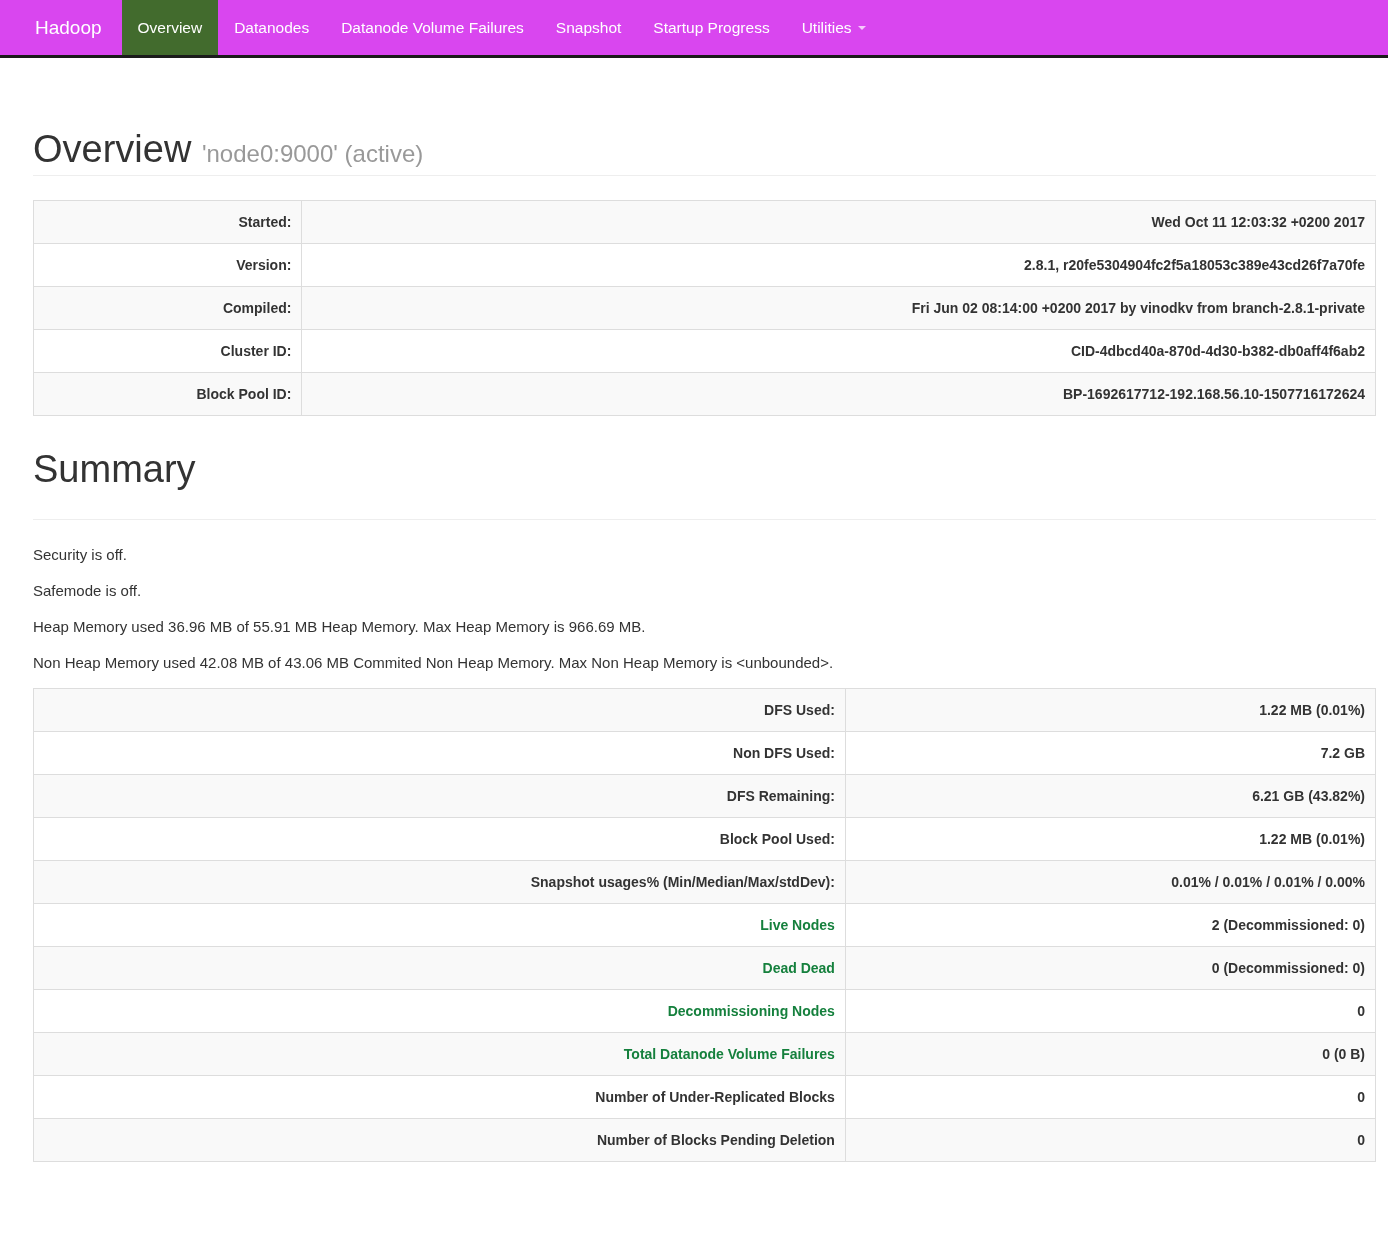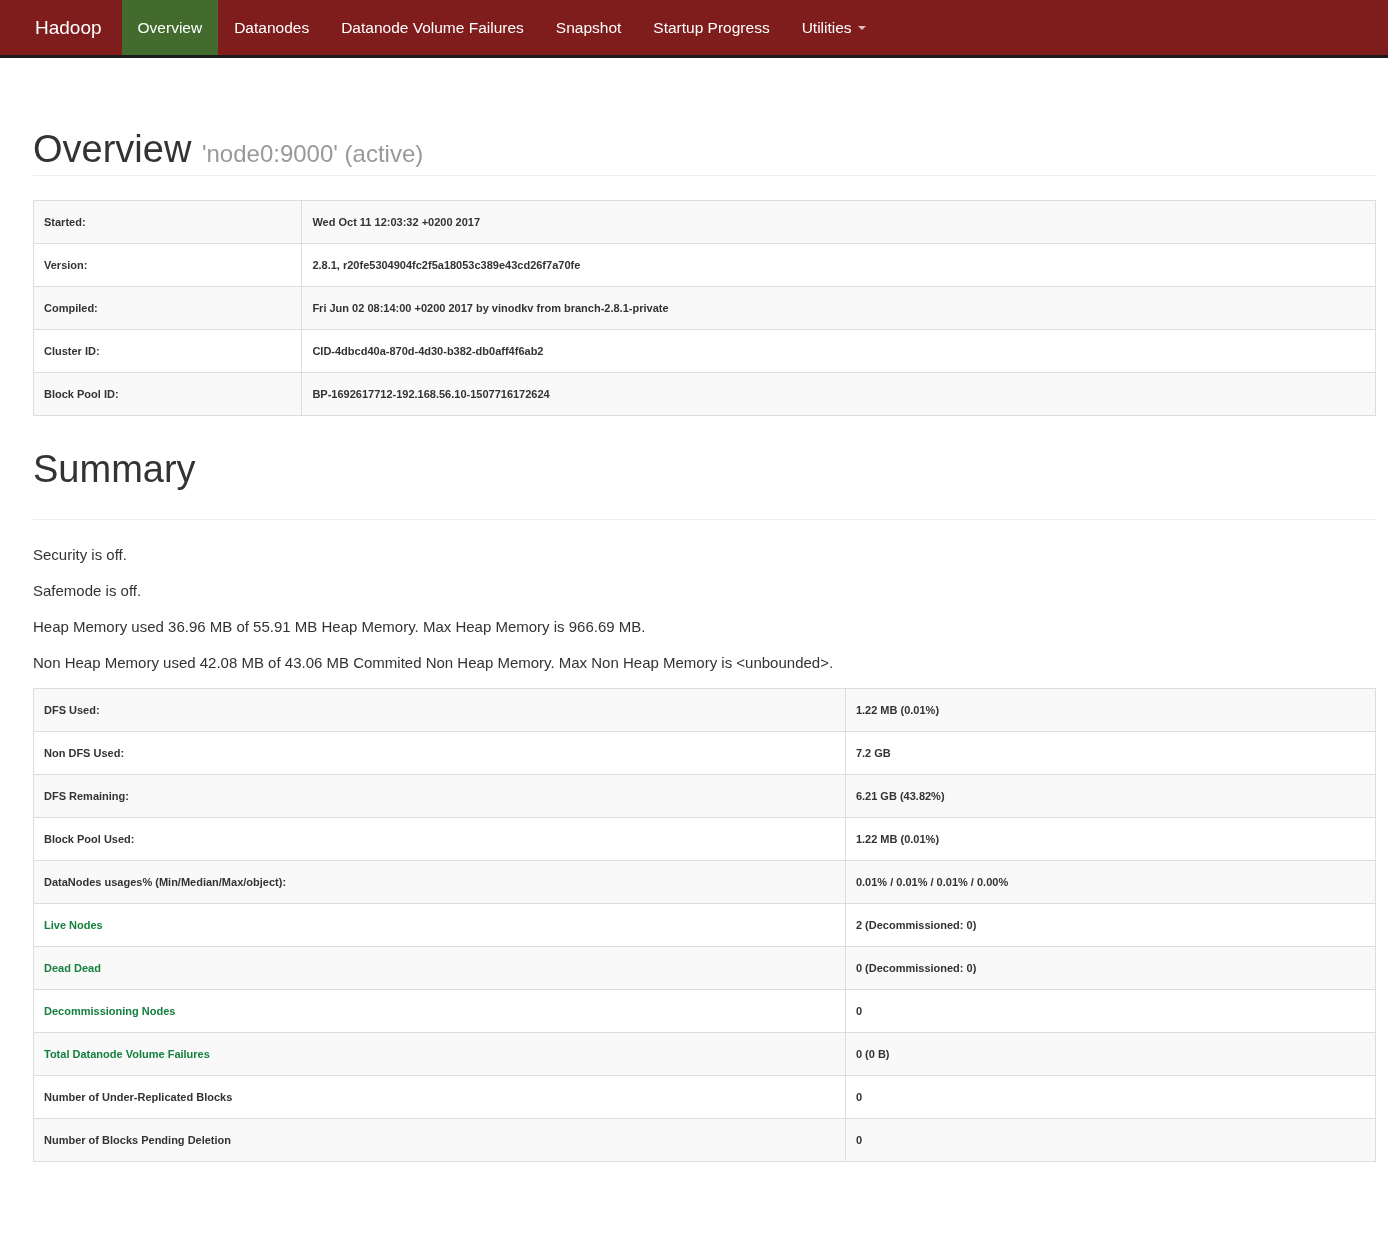--- a/index.html
+++ b/index.html
@@ -9,21 +9,21 @@
     overflow: hidden;
     background: #ffffff;
     font-family: "Liberation Sans", sans-serif;
     font-size: 15px;
     color: #333333;
   }
 
   
   .navbar {
     height: 58px;
-    background: #7f1d1d;
+    background: #d946ef;
     border-bottom: 3px solid #1B1B1B;
     display: flex;
     align-items: stretch;
     padding-left: 35px;
   }
   .navbar-brand {
     display: flex; align-items: center;
     color: #ffffff; font-size: 19px;
     padding-right: 20px;
     text-decoration: none;
@@ -70,24 +70,24 @@
     font-weight: 400;
   }
 
   
   table {
     border-collapse: collapse;
     width: 100%;
     border: 1px solid #dddddd;
   }
   th, td {
-    text-align: left;
+    text-align: right;
     padding: 11px 10px;
     border: 1px solid #dddddd;
-    font-size: 11px;
+    font-size: 14px;
     line-height: 20px;
     vertical-align: middle;
   }
   th { font-weight: bold; }
   td { font-weight: bold; }
   tbody tr:nth-child(odd) { background: #f9f9f9; }
   .info-table { margin-top: 24px; }
   .info-table th { width: 20%; }
   .summary-table { margin-top: 14px; }
   .summary-table th { width: 60.5%; }
@@ -180,21 +180,21 @@
       </tr>
       <tr>
         <th>DFS Remaining:</th>
         <td>6.21 GB (43.82%)</td>
       </tr>
       <tr>
         <th>Block Pool Used:</th>
         <td>1.22 MB (0.01%)</td>
       </tr>
       <tr>
-        <th>DataNodes usages% (Min/Median/Max/object):</th>
+        <th>Snapshot usages% (Min/Median/Max/stdDev):</th>
         <td>0.01% / 0.01% / 0.01% / 0.00%</td>
       </tr>
       <tr>
         <th>
           <a class="table-link">Live Nodes</a>
         </th>
         <td>2 (Decommissioned: 0)</td>
       </tr>
       <tr>
         <th>

